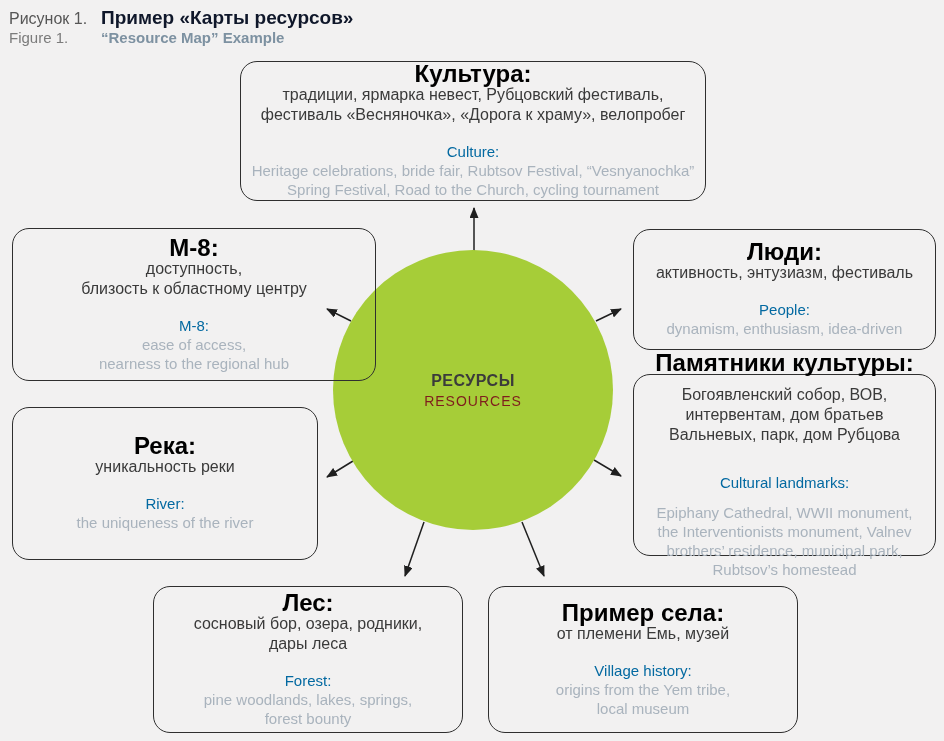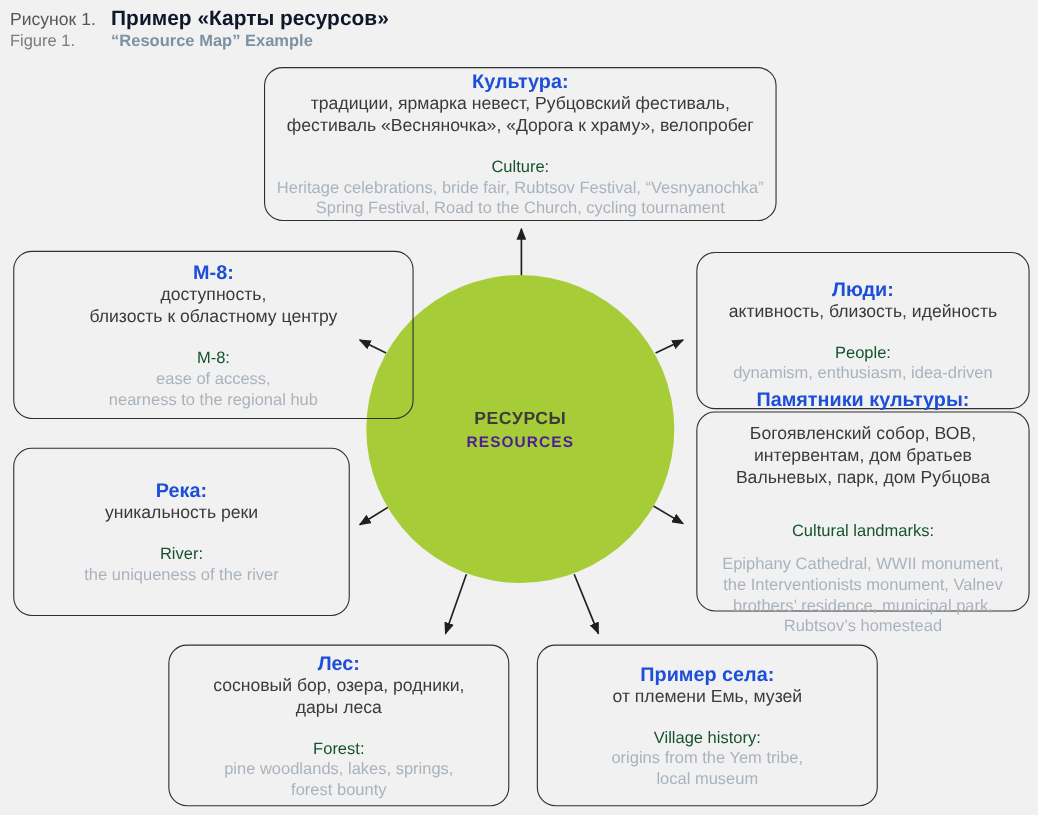--- a/index.html
+++ b/index.html
@@ -20,42 +20,42 @@
   .h-title-en { font-size:15px; font-weight:bold; color:#7d91a1;text-align:center; }
 
   
   .node {
     position:absolute; box-sizing:border-box;
     border:1.5px solid #2f2f2f; border-radius:17px;
     display:flex; flex-direction:column; align-items:center; justify-content:center;
     text-align:center; padding:2px 4px;
     white-space:pre-line;
   }
-  .ru-title { font-size:18px; font-weight:bold; color:#1d4ed8; line-height:22px; }
+  .ru-title { font-size:24px; font-weight:bold; color:#000000; line-height:22px; }
   .ru-body  { font-size:16px; color:#3a3a3a; line-height:20px; }
-  .en-title { font-size:15px; color:#14532d; line-height:19px; margin-top:17px; }
+  .en-title { font-size:15px; color:#0369a1; line-height:19px; margin-top:17px; }
   .en-body  { font-size:15px; color:#a9b3bd; line-height:19px; }
 
   .n-culture   { left:240px; top:61px;  width:466px; height:140px; }
   .n-m8        { left:12px;  top:228px; width:364px; height:153px; }
-  .n-people    { left:633px; top:229px; width:303px; height:143px; }
+  .n-people    { left:633px; top:229px; width:303px; height:121px; }
   .n-landmarks { left:633px; top:374px; width:303px; height:182px;gap:11px; }
   .n-river     { left:12px;  top:407px; width:306px; height:153px; }
   .n-forest    { left:153px; top:586px; width:310px; height:147px; }
   .n-history   { left:488px; top:586px; width:310px; height:147px; }
 
   
   .circle {
     position:absolute; left:333px; top:250px; width:280px; height:280px;
     border-radius:50%;
     display:flex; flex-direction:column; align-items:center; justify-content:center;
     text-align:center;
   }
   .c-ru { font-size:16px; font-weight:bold; color:#3b3b3b; letter-spacing:0.5px; line-height:22px; }
-  .c-en { font-size:14px; font-weight:bold; color:#4c1d95; letter-spacing:1px; line-height:19px; }
+  .c-en { font-size:14px; font-weight:normal; color:#7f1d1d; letter-spacing:1px; line-height:19px; }
 
   
   .arrows { position:absolute; left:0; top:0; pointer-events:none; }
   .arrows line { stroke:#1f1f1f; stroke-width:1.5; }
 </style>
 </head>
 <body>
 
 <div class="header">
   <div class="h-row">
@@ -101,21 +101,21 @@
   <div class="ru-title">М-8:</div>
   <div class="ru-body">доступность,
 близость к областному центру</div>
   <div class="en-title">M-8:</div>
   <div class="en-body">ease of access,
 nearness to the regional hub</div>
 </div>
 
 <div class="node n-people">
   <div class="ru-title">Люди:</div>
-  <div class="ru-body">активность, близость, идейность</div>
+  <div class="ru-body">активность, энтузиазм, фестиваль</div>
   <div class="en-title">People:</div>
   <div class="en-body">dynamism, enthusiasm, idea-driven</div>
 </div>
 
 <div class="node n-landmarks">
   <div class="ru-title">Памятники культуры:</div>
   <div class="ru-body">Богоявленский собор, ВОВ,
 интервентам, дом братьев
 Вальневых, парк, дом Рубцова</div>
   <div class="en-title">Cultural landmarks:</div>

